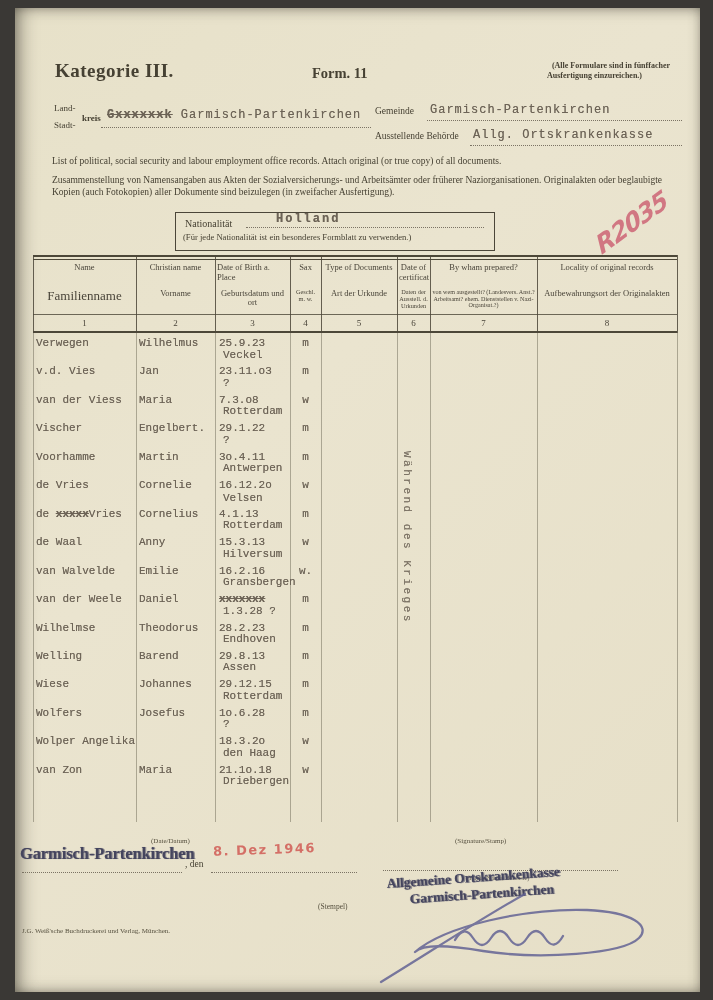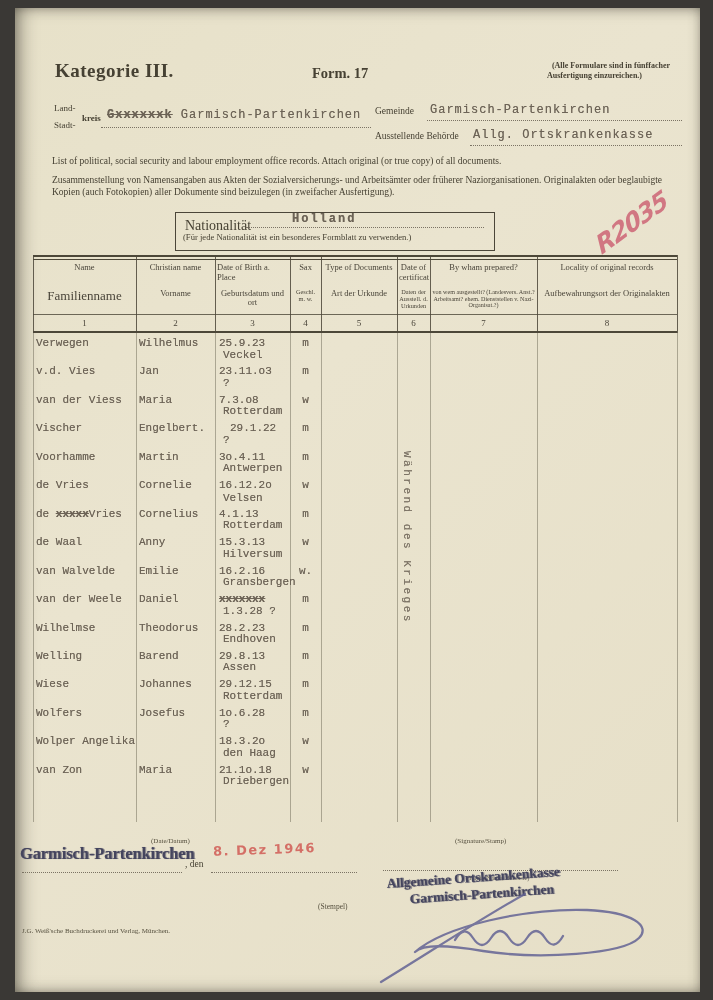--- a/index.html
+++ b/index.html
@@ -28,21 +28,21 @@
             letter-spacing:1.5px;opacity:.88;white-space:nowrap;}
   .tinylabel{font-size:7px;color:#56503f;}
 </style>
 </head>
 <body>
 
 <div id="stage">
   <div id="paper">
 
     <div class="abs serif" style="left:40px;top:52px;font-size:19px;font-weight:700;letter-spacing:.5px;">Kategorie III.</div>
-    <div class="abs serif" style="left:297px;top:57px;font-size:14.5px;font-weight:700;">Form. 17</div>
+    <div class="abs serif" style="left:297px;top:57px;font-size:14.5px;font-weight:700;">Form. 11</div>
     <div class="abs serif" style="left:440px;top:53px;width:215px;text-align:right;font-size:8px;font-weight:700;line-height:1.3;">
       <div>(Alle Formulare sind in fünffacher</div>
       <div style="padding-right:28px;">Ausfertigung einzureichen.)</div>
     </div>
 
     <div class="abs serif" style="left:39px;top:95px;font-size:9px;">Land-</div>
     <div class="abs serif" style="left:39px;top:112px;font-size:9px;">Stadt-</div>
     <div class="abs serif" style="left:67px;top:105px;font-size:9px;font-weight:bold;">kreis</div>
     <div class="abs typed" style="left:92px;top:100px;font-size:12px;letter-spacing:1px;">
       <span class="struck">Gxxxxxxk</span>
@@ -55,23 +55,23 @@
     <div class="dotted" style="left:412px;top:111px;width:255px;"></div>
 
     <div class="abs serif" style="left:360px;top:123px;font-size:9.5px;">Ausstellende Behörde</div>
     <div class="abs typed" style="left:458px;top:120px;font-size:12px;letter-spacing:1px;">Allg. Ortskrankenkasse</div>
     <div class="dotted" style="left:455px;top:136px;width:212px;"></div>
 
     <div class="abs serif" style="left:37px;top:148px;width:615px;font-size:9.5px;line-height:1.25;">List of political, social security and labour employment office records. Attach original (or true copy) of all documents.</div>
     <div class="abs serif" style="left:37px;top:166px;width:620px;font-size:9.5px;line-height:1.3;">Zusammenstellung von Namensangaben aus Akten der Sozialversicherungs- und Arbeitsämter oder früherer Naziorganisationen. Originalakten oder beglaubigte Kopien (auch Fotokopien) aller Dokumente sind beizulegen (in zweifacher Ausfertigung).</div>
 
     <div class="abs" style="left:160px;top:204px;width:318px;height:37px;border:1.5px solid #4b4639;">
-      <span class="abs serif" style="left:9px;top:5px;font-size:14px;">Nationalität</span>
+      <span class="abs serif" style="left:9px;top:5px;font-size:10px;">Nationalität</span>
       <span class="dotted" style="left:70px;top:13px;width:238px;"></span>
-      <span class="abs typed" style="left:116px;top:-1px;font-size:12px;font-weight:700;letter-spacing:2px;">Holland</span>
+      <span class="abs typed" style="left:100px;top:-1px;font-size:12px;font-weight:700;letter-spacing:2px;">Holland</span>
       <span class="abs serif" style="left:7px;top:19px;font-size:8.6px;">(Für jede Nationalität ist ein besonderes Formblatt zu verwenden.)</span>
     </div>
 
     <div class="abs" style="left:575px;top:200px;transform:rotate(-36deg) skewX(-12deg);
          font-family:'DejaVu Sans',sans-serif;font-style:italic;font-weight:800;font-size:25px;
          color:#cc5d70;opacity:.8;letter-spacing:-1px;">R2035</div>
 
     <div id="tablewrap">
         <div style="position:absolute;left:18px;top:247px;width:644px;height:2px;background:#4c4738;"></div>
         <div style="position:absolute;left:18px;top:250.5px;width:644px;height:1px;background:#4c4738;"></div>
@@ -129,21 +129,21 @@
         <div class="typed cellname" style="position:absolute;left:204px;top:357.45px;">23.11.o3</div>
         <div class="typed cellname" style="position:absolute;left:208px;top:368.95px;">?</div>
         <div class="typed cellname" style="position:absolute;left:277px;top:357.45px;width:27px;text-align:center;">m</div>
         <div class="typed cellname" style="position:absolute;left:21px;top:385.9px;"><span>van der Viess</span></div>
         <div class="typed cellname" style="position:absolute;left:124px;top:385.9px;">Maria</div>
         <div class="typed cellname" style="position:absolute;left:204px;top:385.9px;">7.3.o8</div>
         <div class="typed cellname" style="position:absolute;left:208px;top:397.4px;">Rotterdam</div>
         <div class="typed cellname" style="position:absolute;left:277px;top:385.9px;width:27px;text-align:center;">w</div>
         <div class="typed cellname" style="position:absolute;left:21px;top:414.35px;"><span>Vischer</span></div>
         <div class="typed cellname" style="position:absolute;left:124px;top:414.35px;">Engelbert.</div>
-        <div class="typed cellname" style="position:absolute;left:204px;top:414.35px;margin-left:11px;">29.1.22</div>
+        <div class="typed cellname" style="position:absolute;left:204px;top:414.35px;">29.1.22</div>
         <div class="typed cellname" style="position:absolute;left:208px;top:425.85px;">?</div>
         <div class="typed cellname" style="position:absolute;left:277px;top:414.35px;width:27px;text-align:center;">m</div>
         <div class="typed cellname" style="position:absolute;left:21px;top:442.8px;"><span>Voorhamme</span></div>
         <div class="typed cellname" style="position:absolute;left:124px;top:442.8px;">Martin</div>
         <div class="typed cellname" style="position:absolute;left:204px;top:442.8px;">3o.4.11</div>
         <div class="typed cellname" style="position:absolute;left:208px;top:454.3px;">Antwerpen</div>
         <div class="typed cellname" style="position:absolute;left:277px;top:442.8px;width:27px;text-align:center;">m</div>
         <div class="typed cellname" style="position:absolute;left:21px;top:471.25px;"><span>de Vries</span></div>
         <div class="typed cellname" style="position:absolute;left:124px;top:471.25px;">Cornelie</div>
         <div class="typed cellname" style="position:absolute;left:204px;top:471.25px;">16.12.2o</div>

